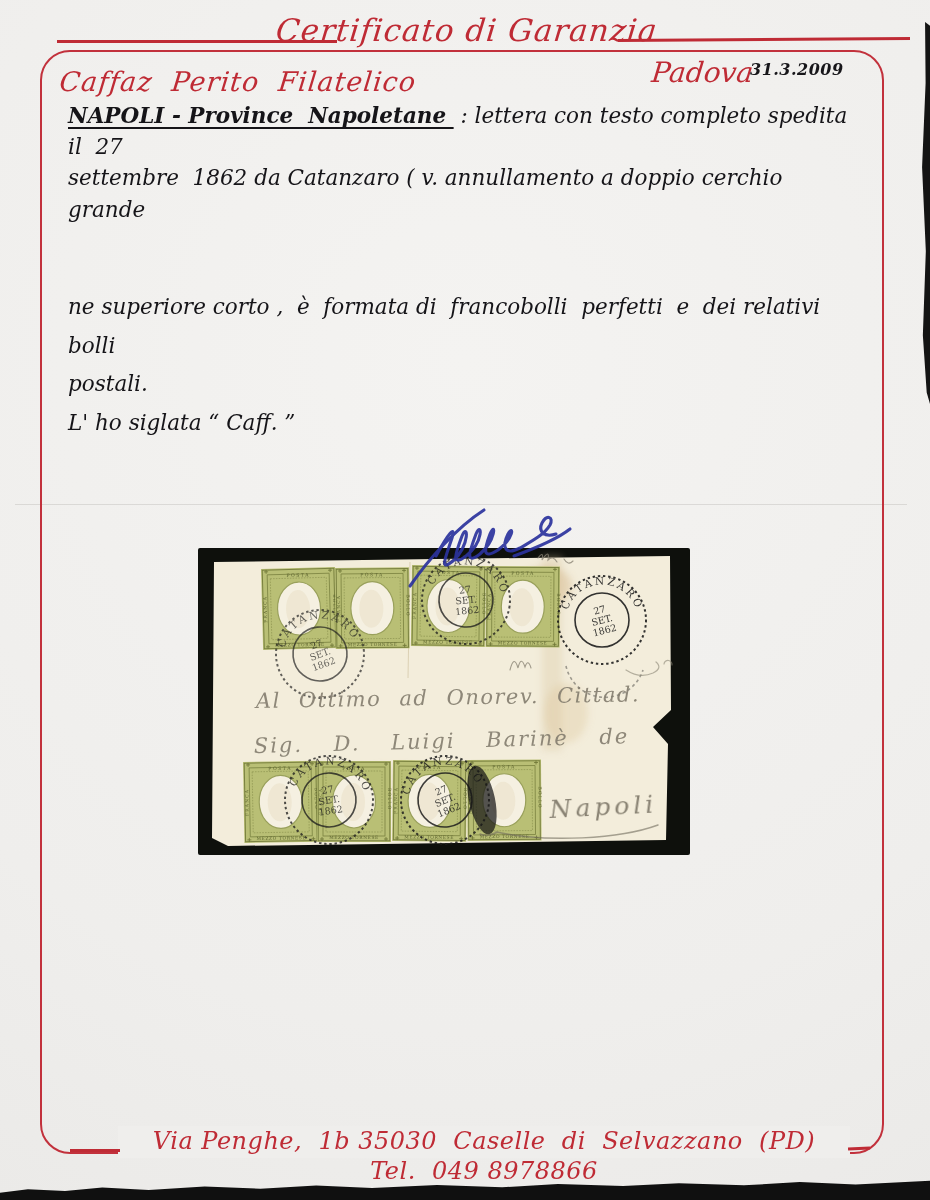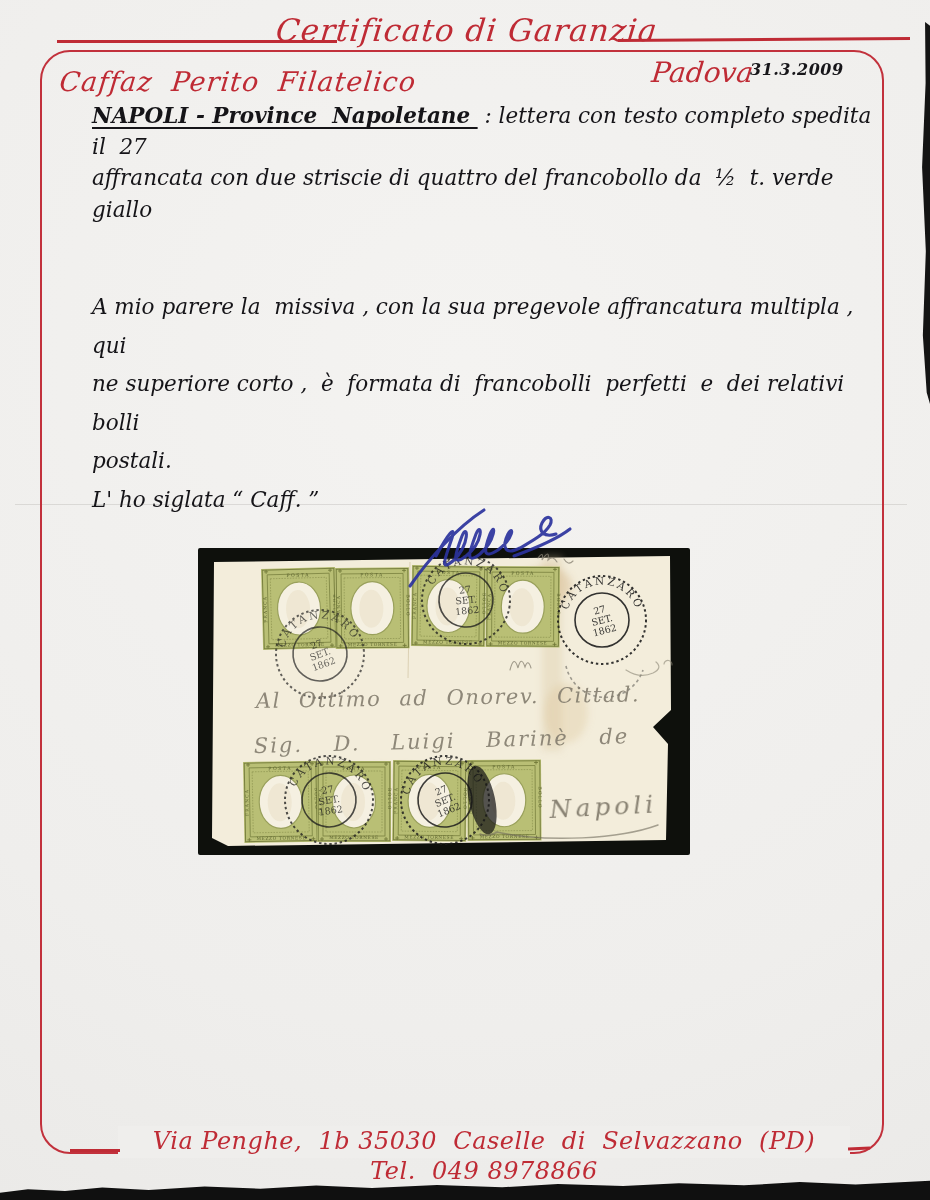--- a/index.html
+++ b/index.html
@@ -17,21 +17,21 @@
     left:40px;top:50px;width:840px;height:1100px;
     border:2.5px solid #c2313c;border-radius:30px;
   }
   .title{
     left:0;top:12px;width:930px;text-align:center;
     font-size:31px;font-style:italic;color:#bf2b35;letter-spacing:1px;
   }
   .expert{left:58px;top:66px;font-size:27px;color:#bf2b35;font-style:italic;letter-spacing:1px;}
   .place{left:650px;top:56px;font-size:28px;color:#bf2b35;font-style:italic;}
   .cdate{left:750px;top:60px;font-size:16px;color:#17161a;font-style:italic;font-weight:bold;letter-spacing:0.5px;}
-  .para{left:68px;width:790px;color:#151418;font-style:italic;font-size:21.5px;margin-left:24px;}
+  .para{left:68px;width:790px;color:#151418;font-style:italic;font-size:21.5px;}
   .p1{top:100px;line-height:31.2px;}
   .p2{top:288px;line-height:38.5px;}
   .lead{font-weight:bold;text-decoration:underline;text-decoration-thickness:2px;text-underline-offset:4px;}
   .u{text-decoration:underline;text-decoration-thickness:1.5px;text-underline-offset:3px;}
   .footer-mask{
     left:118px;top:1126px;width:732px;height:32px;background:#efeeec;z-index:3;
     text-align:center;font-size:24px;font-style:italic;color:#bf2b35;line-height:30px;letter-spacing:0.5px;
   }
   .seg{position:absolute;background:#bf2b35;height:2.5px;z-index:4;}
   .photo{left:198px;top:548px;width:492px;height:307px;z-index:1;}
@@ -56,25 +56,24 @@
 <div class="abs rule" style="left:618px;top:38px;width:292px;transform:rotate(-0.4deg);"></div>
 
 <div class="abs frame"></div>
 
 <div class="abs expert script t">Caffaz  Perito  Filatelico</div>
 <div class="abs place script t">Padova</div>
 <div class="abs cdate t">31.3.2009</div>
 
 <div class="abs para p1">
   <div class="t"><span class="lead t">NAPOLI - Province  Napoletane </span><span class="t"> : lettera con testo completo spedita il  27</span></div>
-  <div class="t">affrancata con due striscie di quattro del francobollo da  ½  t. verde giallo</div>
+  <div class="t">settembre  1862 da Catanzaro ( v. annullamento a doppio cerchio grande</div>
 </div>
 
 <div class="abs para p2">
-  <div class="t">A mio parere la  missiva , con la sua pregevole affrancatura multipla , qui</div>
   <div class="t">ne superiore corto ,  è  formata di  francobolli  perfetti  e  dei relativi  bolli</div>
   <div class="t">postali.</div>
   <div class="t">L' ho siglata “ Caff. ”</div>
 </div>
 
 <div class="abs photo">
 <svg width="492" height="307" viewBox="0 0 492 307" xmlns="http://www.w3.org/2000/svg">
   <defs>
     <filter id="soft">
           <feGaussianBlur stdDeviation="3.5"></feGaussianBlur>

